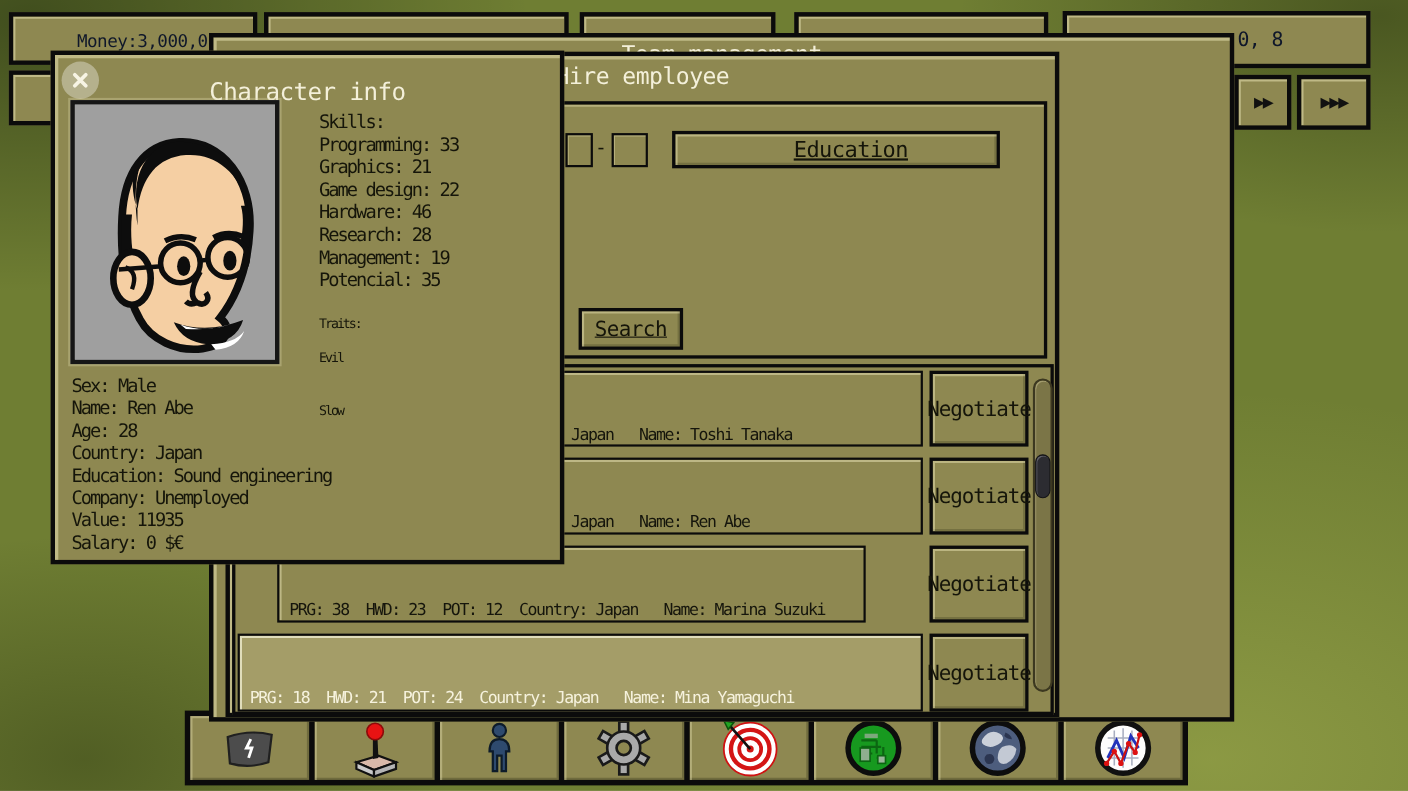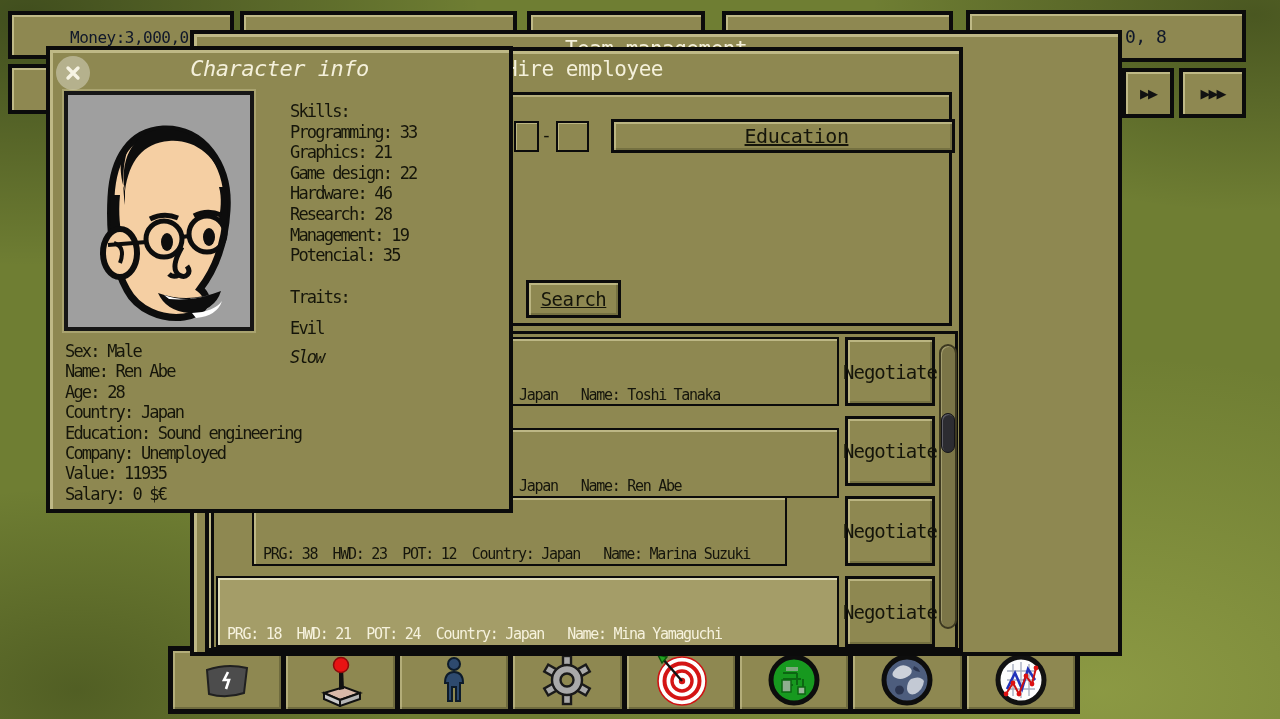--- a/index.html
+++ b/index.html
@@ -78,21 +78,21 @@
     display:flex;align-items:center;justify-content:center;
   }
   #close-btn{
     width:34px;height:34px;border-radius:50%;
     background:rgba(255,255,255,0.35);
     display:flex;align-items:center;justify-content:center;
   }
   .charline{white-space:pre;}
   #char-skills{font-size:17px;letter-spacing:-1.8px;line-height:20.6px;color:#15150a;}
   #char-details{font-size:17px;letter-spacing:-1.8px;line-height:20.4px;color:#15150a;}
-  .traititem{font-size:17px;letter-spacing:-1.8px;color:#15150a;}
+  .traititem{font-size:12px;letter-spacing:-1.8px;color:#15150a;}
   #edu-label,#search-label{text-decoration:underline;}
   #scroll-track{
     background:#7b7547;border:2px solid #3c3820;border-radius:9px;
     box-shadow:inset 1px 1px 0 rgba(222,216,170,0.4);
     box-sizing:border-box;
   }
   #scroll-thumb{
     background:#2c2c31;border:1px solid #141417;border-radius:7px;
     box-shadow:inset 1px 1px 0 rgba(130,130,142,0.6);
     box-sizing:border-box;
@@ -213,35 +213,35 @@
   </div>
 
   <div class="win abs" style="left:205px;top:47px;width:758px;height:605px;">
     <div class="wtitle" style="padding-top:7px;">Hire employee</div>
   </div>
 
   <div class="abs" style="left:225px;top:92px;width:727px;height:234px;border:3px solid #0b0b0b;box-sizing:border-box;background:#8e8851;box-shadow:inset 2px 2px 0 rgba(231,225,178,0.45);"></div>
   <div class="rangebox abs" style="left:514px;top:121px;width:25px;height:31px;"></div>
   <div class="abs" style="left:541px;top:124px;font-size:18px;color:#15150a;">-</div>
   <div class="rangebox abs" style="left:556px;top:121px;width:33px;height:31px;"></div>
-  <div class="bevelbtn abs" style="left:611px;top:119px;width:344px;height:34px;font-size:20px;letter-spacing:-0.5px;padding-left:27px;">
+  <div class="bevelbtn abs" style="left:611px;top:119px;width:298px;height:34px;font-size:20px;letter-spacing:-0.5px;padding-left:27px;">
     <span id="edu-label">Education</span>
   </div>
   <div class="bevelbtn abs" style="left:526px;top:280px;width:95px;height:38px;font-size:19px;letter-spacing:-0.5px;">
     <span id="search-label">Search</span>
   </div>
 
   <div class="abs" style="left:211px;top:331px;width:747px;height:319px;border:3px solid #0b0b0b;box-sizing:border-box;background:#8e8851;"></div>
 
   <div class="row occl abs" style="left:216px;top:337px;width:623px;height:69px;">
     <div class="charline">Japan   Name: Toshi Tanaka</div>
     
     <div class="charline"></div>
   </div>
-  <div class="row occl abs" style="left:216px;top:428px;width:623px;height:70px;">
+  <div class="row occl abs" style="left:216px;top:416px;width:623px;height:70px;">
     <div class="charline">Japan   Name: Ren Abe</div>
     
     <div class="charline"></div>
   </div>
   <div class="row abs" style="left:216px;top:496px;width:535px;height:70px;margin-left:36px;">
     <div class="charline">PRG: 38  HWD: 23  POT: 12  Country: Japan   Name: Marina Suzuki</div>
     
     
   </div>
   <div class="row sel abs" style="left:216px;top:576px;width:623px;height:71px;">
@@ -260,21 +260,21 @@
     <span>Negotiate</span>
   </div>
   <div class="bevelbtn neg abs" style="left:845px;top:576px;width:90px;height:71px;">
     <span>Negotiate</span>
   </div>
 
   <div id="scroll-track" class="abs" style="left:939px;top:344px;width:18px;height:285px;"></div>
   <div id="scroll-thumb" class="abs" style="left:941px;top:413px;width:14px;height:40px;"></div>
 
   <div class="win abs" style="left:46px;top:46px;width:467px;height:467px;">
-    <div class="wtitle" style="font-size:22px;padding-top:8px;font-style:italic;">Character info</div>
+    <div class="wtitle" style="font-size:22px;padding-top:24px;">Character info</div>
   </div>
   <div id="close-btn" class="abs" style="left:56px;top:56px;">
     <svg width="16" height="16" viewBox="0 0 16 16">
       <path d="M3 3 L13 13 M13 3 L3 13" stroke="#f7f4e4" stroke-width="3.4" stroke-linecap="round"></path>
     </svg>
   </div>
 
   <div class="abs" style="left:64px;top:91px;width:190px;height:240px;border:4px solid #161616;box-sizing:border-box;background:#9f9f9f;box-shadow:0 0 0 2px rgba(220,215,170,0.35);">
     <svg width="182" height="232" viewBox="0 0 182 232">
       <rect x="0" y="0" width="182" height="232" fill="#9f9f9f"></rect>
@@ -313,21 +313,21 @@
     <div class="charline">Programming: 33</div>
     <div class="charline">Graphics: 21</div>
     <div class="charline">Game design: 22</div>
     <div class="charline">Hardware: 46</div>
     <div class="charline">Research: 28</div>
     <div class="charline">Management: 19</div>
     <div class="charline">Potencial: 35</div>
   </div>
   <div class="traititem abs" style="left:290px;top:287px;">Traits:</div>
   <div class="traititem abs" style="left:290px;top:318px;">Evil</div>
-  <div class="traititem abs" style="left:290px;top:347px;font-style:italic;">Slow</div>
+  <div class="traititem abs" style="left:290px;top:366px;">Slow</div>
 
   <div id="char-details" class="abs" style="left:65px;top:341px;">
     <div class="charline">Sex: Male</div>
     <div class="charline">Name: Ren Abe</div>
     <div class="charline">Age: 28</div>
     <div class="charline">Country: Japan</div>
     <div class="charline">Education: Sound engineering</div>
     <div class="charline">Company: Unemployed</div>
     <div class="charline">Value: 11935</div>
     <div class="charline">Salary: 0 $€</div>

